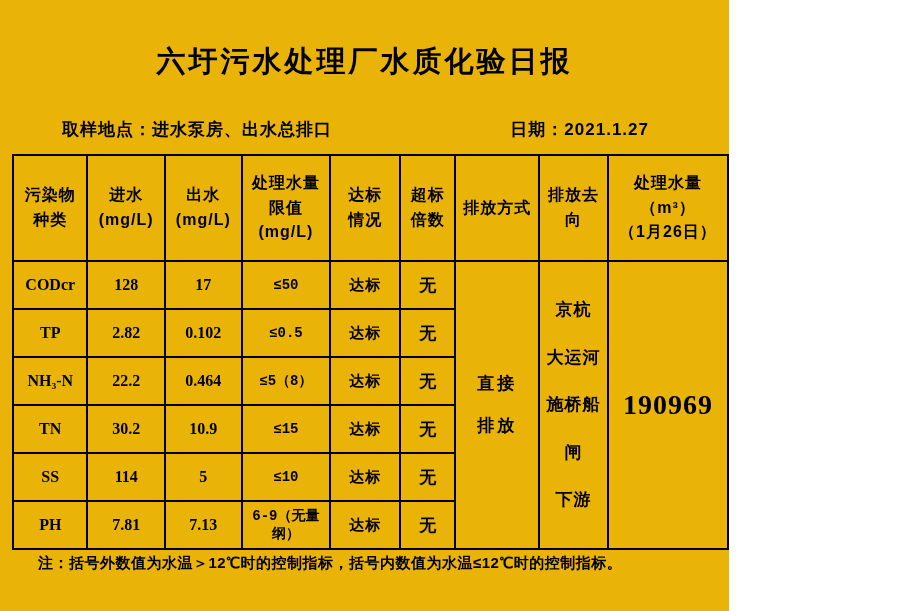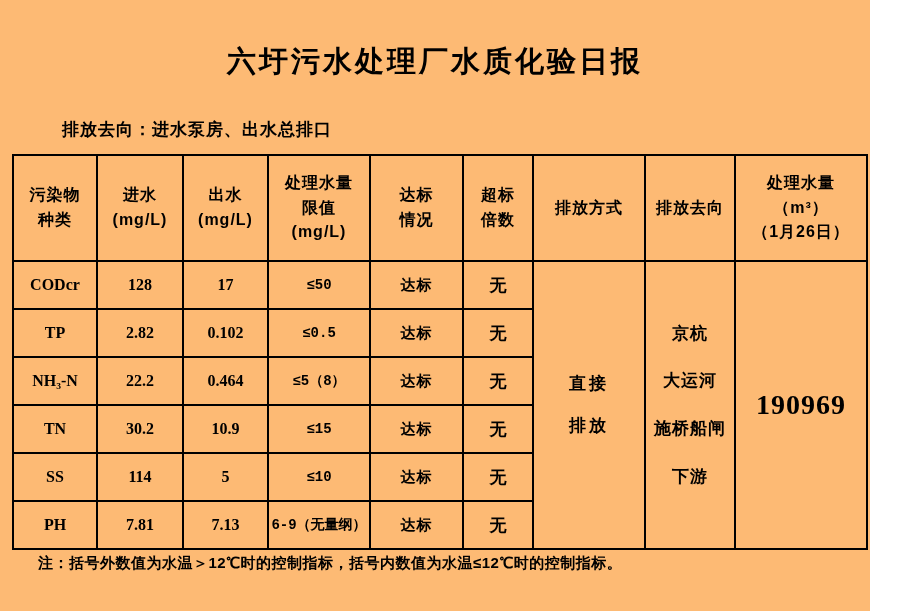--- a/index.html
+++ b/index.html
@@ -3,21 +3,21 @@
 <meta charset="utf-8">
 <style>
   * { margin: 0; padding: 0; box-sizing: border-box; }
   html, body { background: #ffffff; }
   body {
     width: 897px; height: 611px;
     color: #000;
     font-family: "Liberation Sans", sans-serif;
     overflow: hidden;
   }
-  .page { position: relative; width: 870px; height: 611px; background: #fdba74; }
+  .page { position: relative; width: 729px; height: 611px; background: #eab308; }
 
   .title {
     padding-top: 42px;
     text-align: center;
     font-size: 29px;
     font-weight: bold;
     letter-spacing: 3px;
   }
 
   .meta-row {
@@ -73,21 +73,22 @@
   }
 </style>
 </head>
 <body>
 
 <div class="page">
 
   <div class="title">六圩污水处理厂水质化验日报</div>
 
   <div class="meta-row">
-    <span>排放去向：进水泵房、出水总排口</span>
+    <span>取样地点：进水泵房、出水总排口</span>
+    <span>日期：2021.1.27</span>
   </div>
 
   <table class="report">
     <colgroup>
       <col style="width:84px">
         <col style="width:86px">
         <col style="width:85px">
       <col style="width:102px">
         <col style="width:93px">
         <col style="width:70px">

